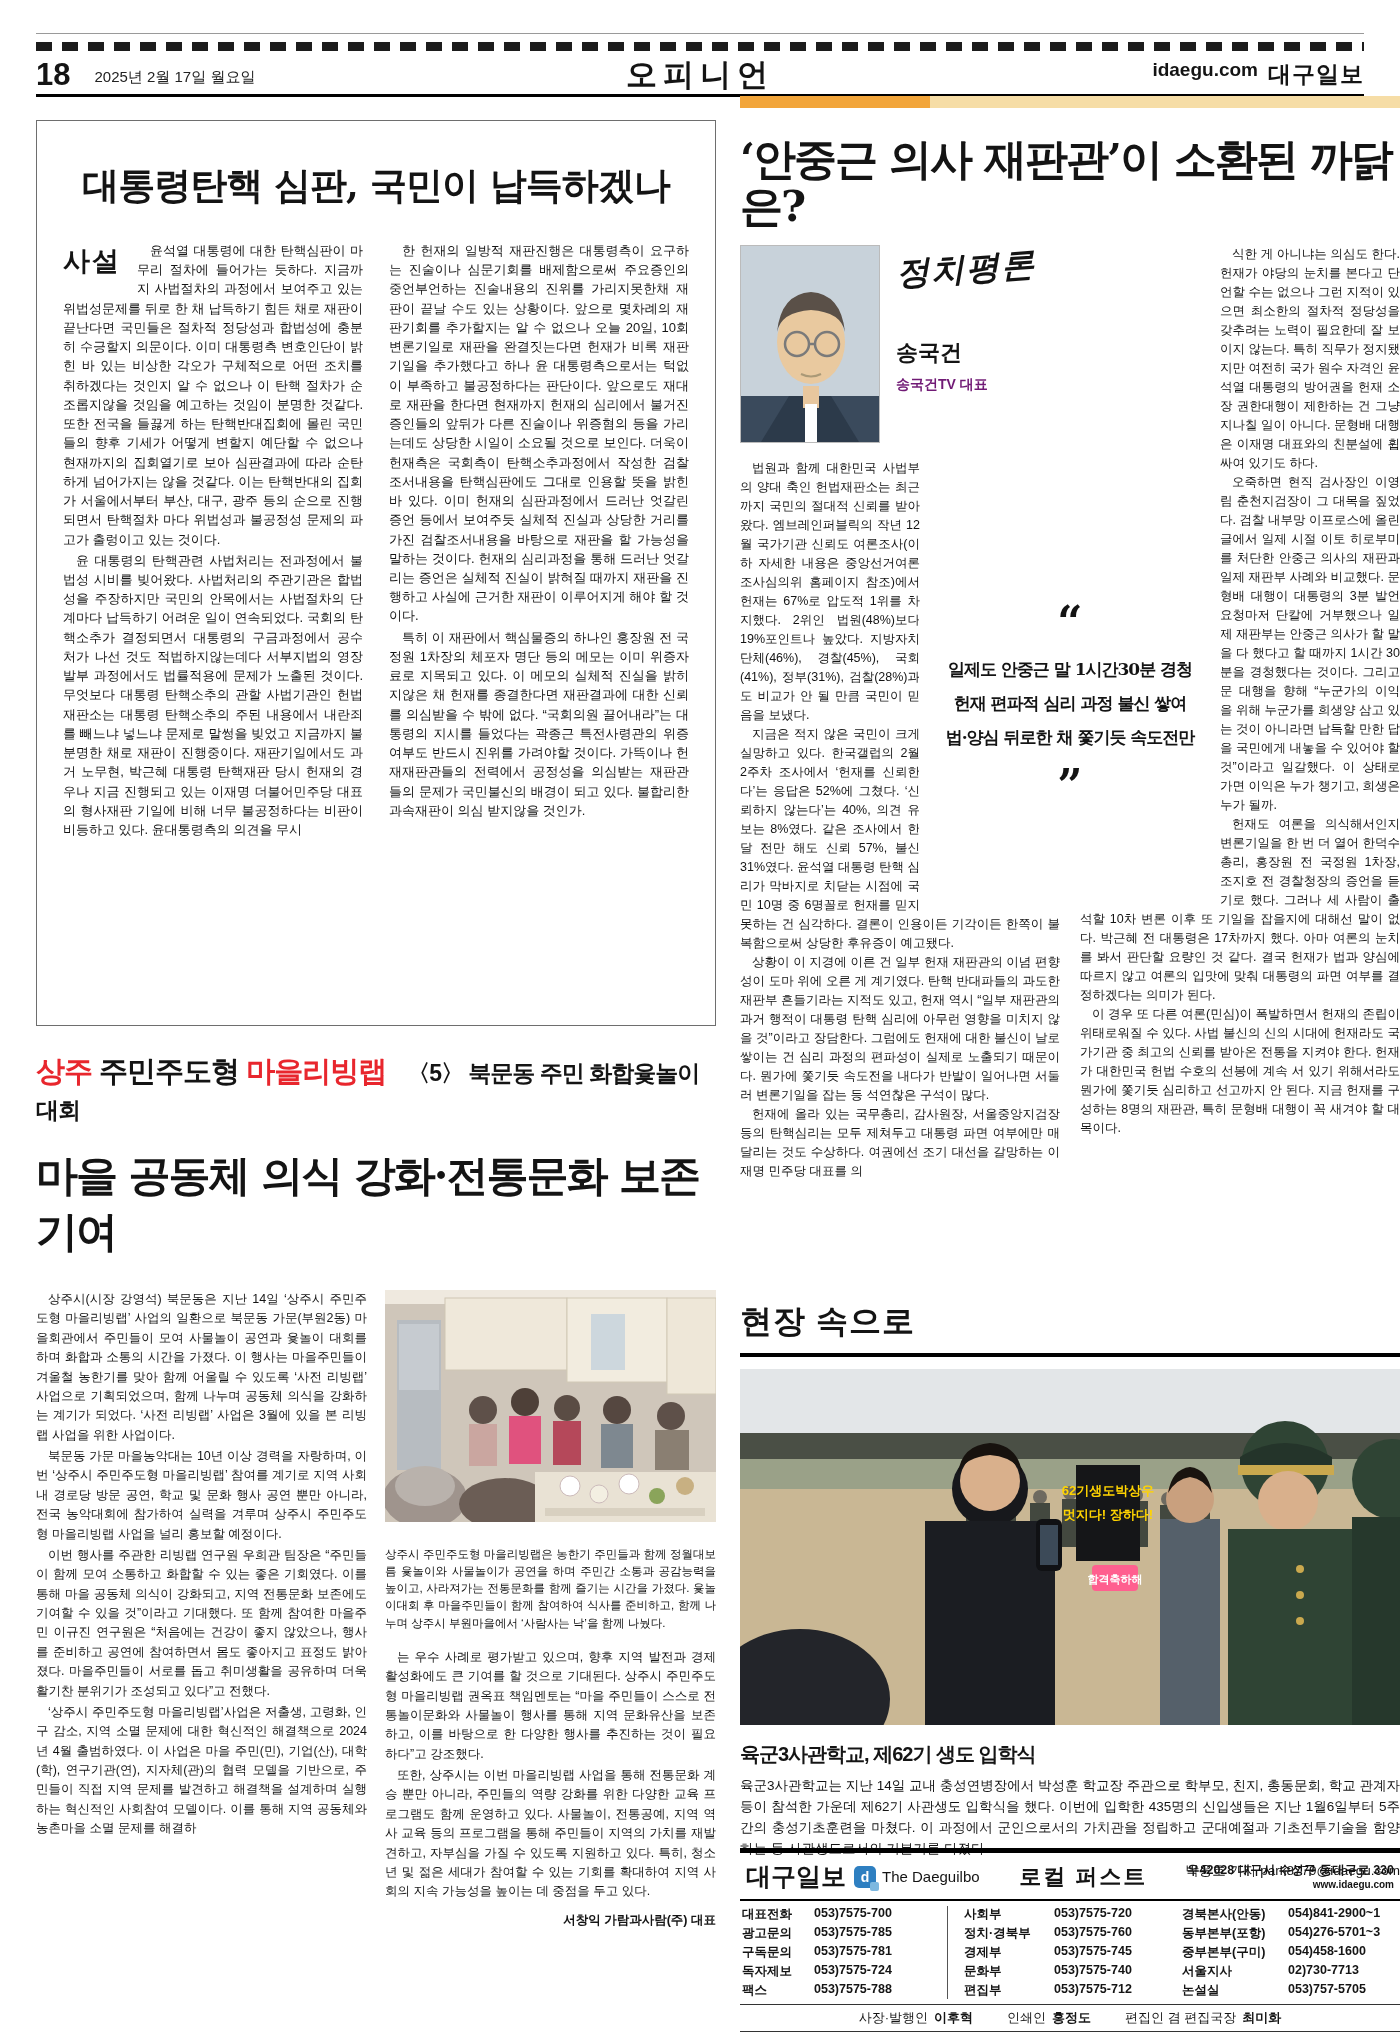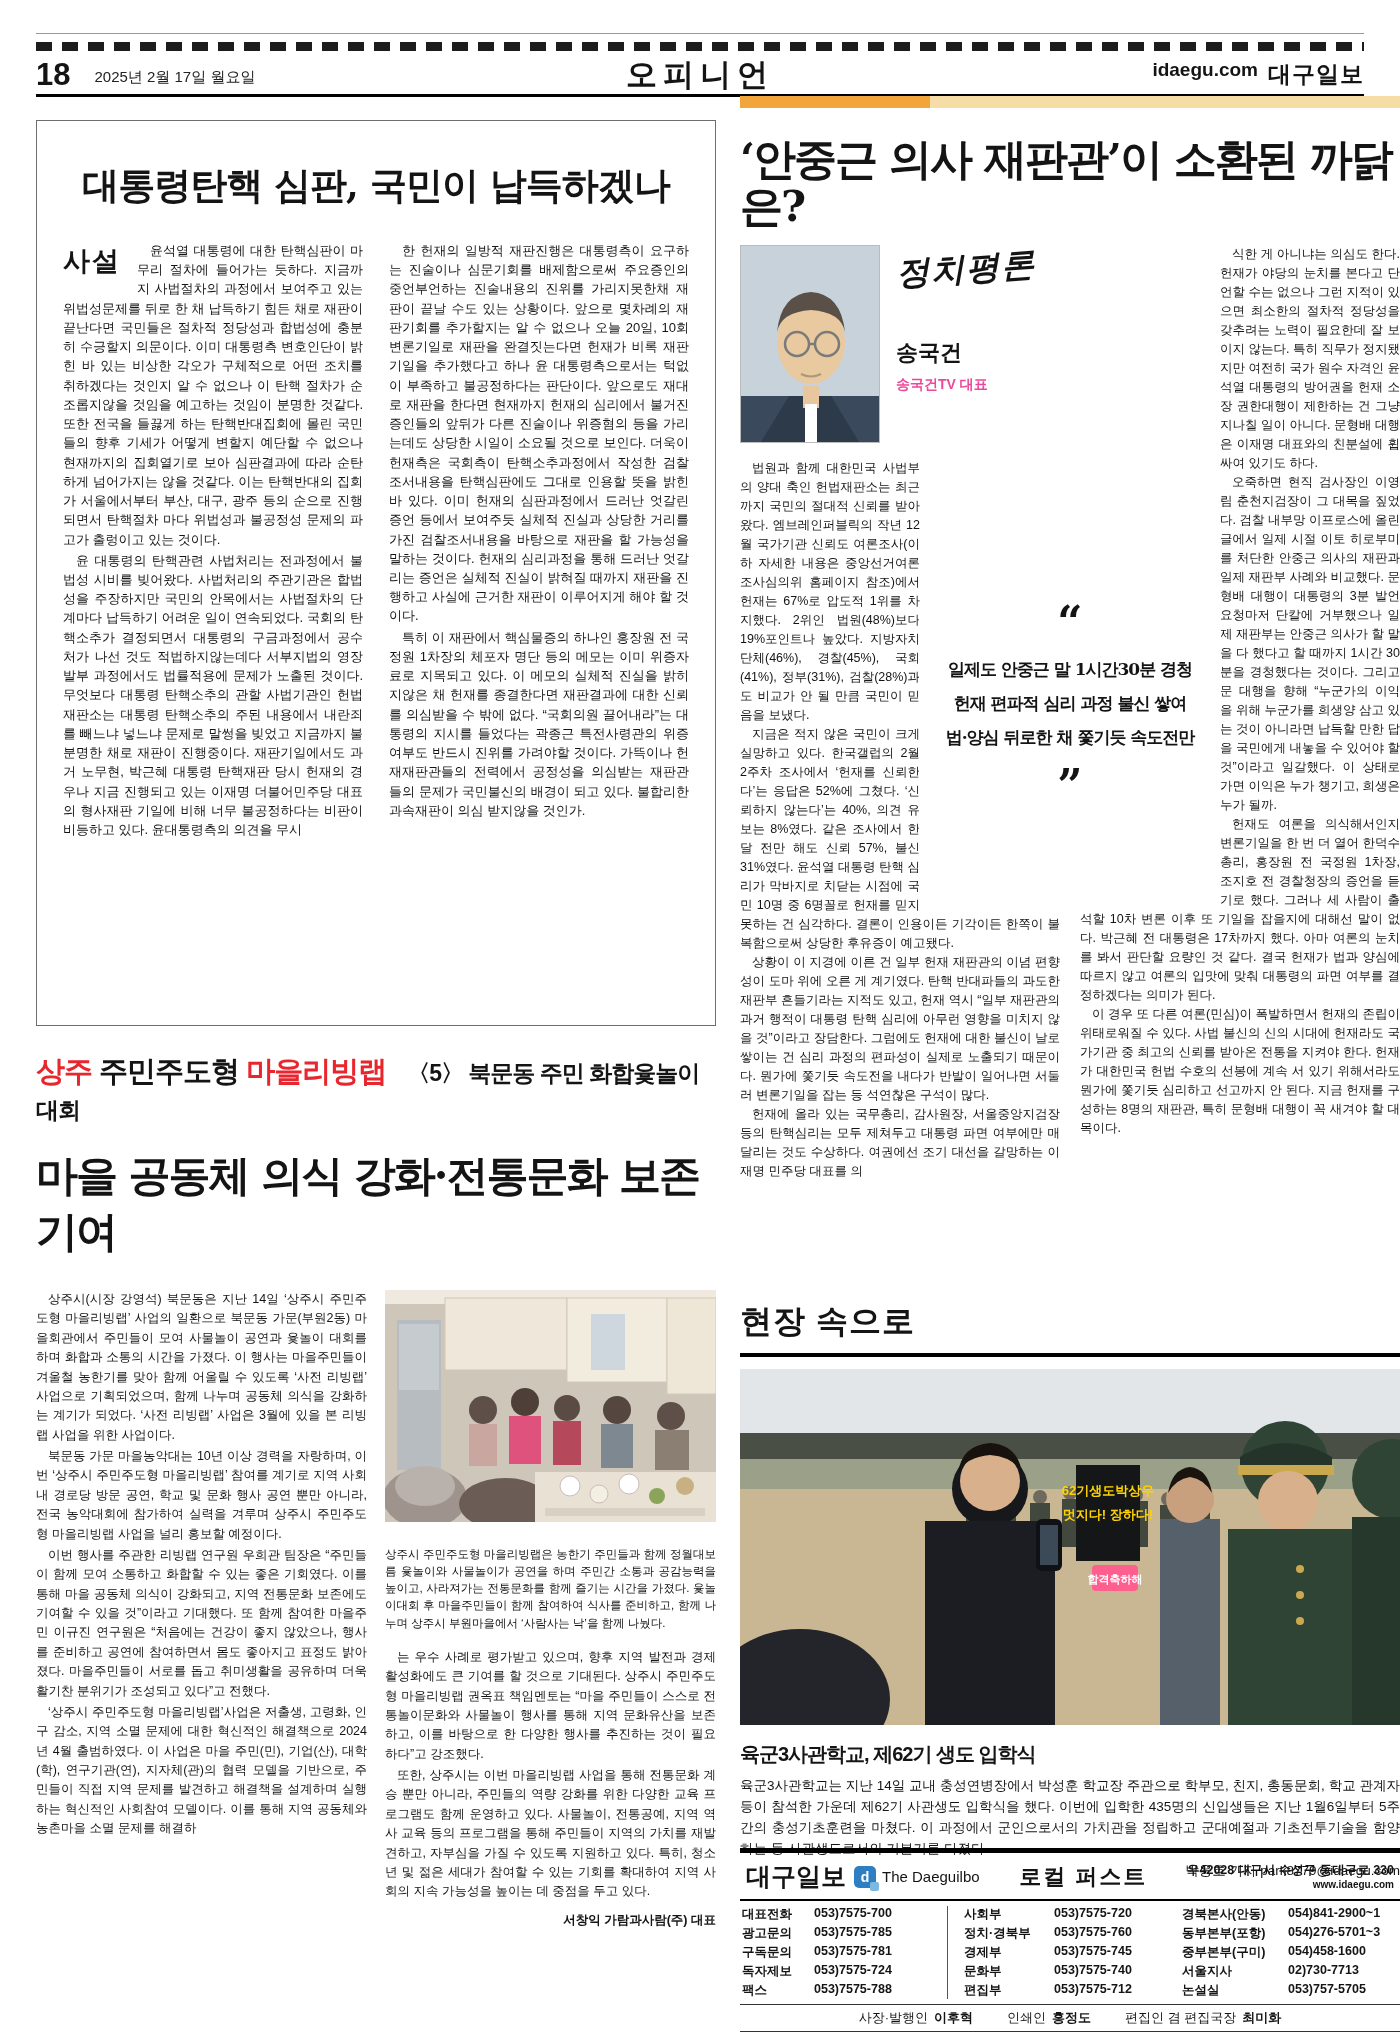--- a/index.html
+++ b/index.html
@@ -38,21 +38,21 @@
   .op-bar .seg2{flex:1;background:#f6dda6;}
   .op-headline{margin:28px 0 14px;font-size:43px;font-weight:700;letter-spacing:-2px;line-height:1.1;}
   .op-body{position:relative;height:1052px;display:flex;gap:20px;overflow:hidden;}
   .op-col{width:320px;overflow:hidden;}
   .op-byline{display:flex;gap:16px;height:200px;margin-bottom:14px;}
   .op-photo{width:138px;height:196px;flex:0 0 auto;border:1px solid #bbb;}
   .op-byline-meta{padding-top:2px;}
   .op-kicker-script{font-family:"DejaVu Serif",serif;font-style:italic;font-weight:bold;font-size:33px;
       transform:rotate(-4deg);display:inline-block;letter-spacing:2px;}
   .op-author{font-size:22px;font-weight:bold;margin-top:46px;}
-  .op-author-title{font-size:14px;font-weight:bold;margin-top:8px;color:#ec4899;}
+  .op-author-title{font-size:14px;font-weight:bold;margin-top:8px;color:#701a75;}
   .op-p{margin:0;font-size:12.5px;line-height:1.52;text-align:justify;text-indent:12px;}
   .qspacer-r{float:right;width:128px;height:288px;margin:145px 0 8px 12px;}
   .qspacer-l{float:left;width:128px;height:288px;margin:360px 12px 8px 0;}
   .op-quote{position:absolute;left:50%;top:358px;transform:translateX(-50%);width:302px;height:296px;
       background:#fff;text-align:center;}
   .op-quote .qmark{font-family:"DejaVu Serif",serif;font-size:44px;font-weight:bold;line-height:0.9;display:block;}
   .op-quote .qtop{margin-bottom:10px;}
   .op-quote .qbottom{margin-top:12px;}
   .op-quote .qline{display:block;font-size:17px;font-weight:bold;letter-spacing:-1px;line-height:2.0;
       font-family:"DejaVu Serif",serif;}

